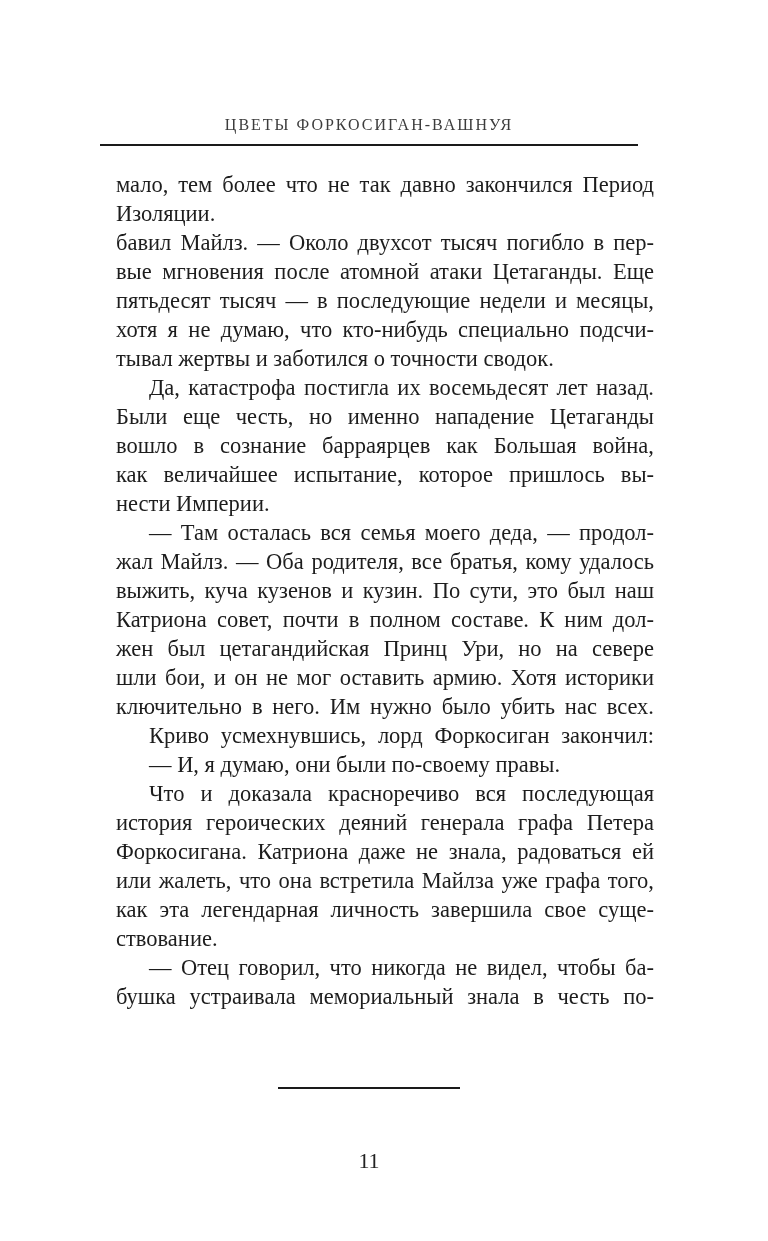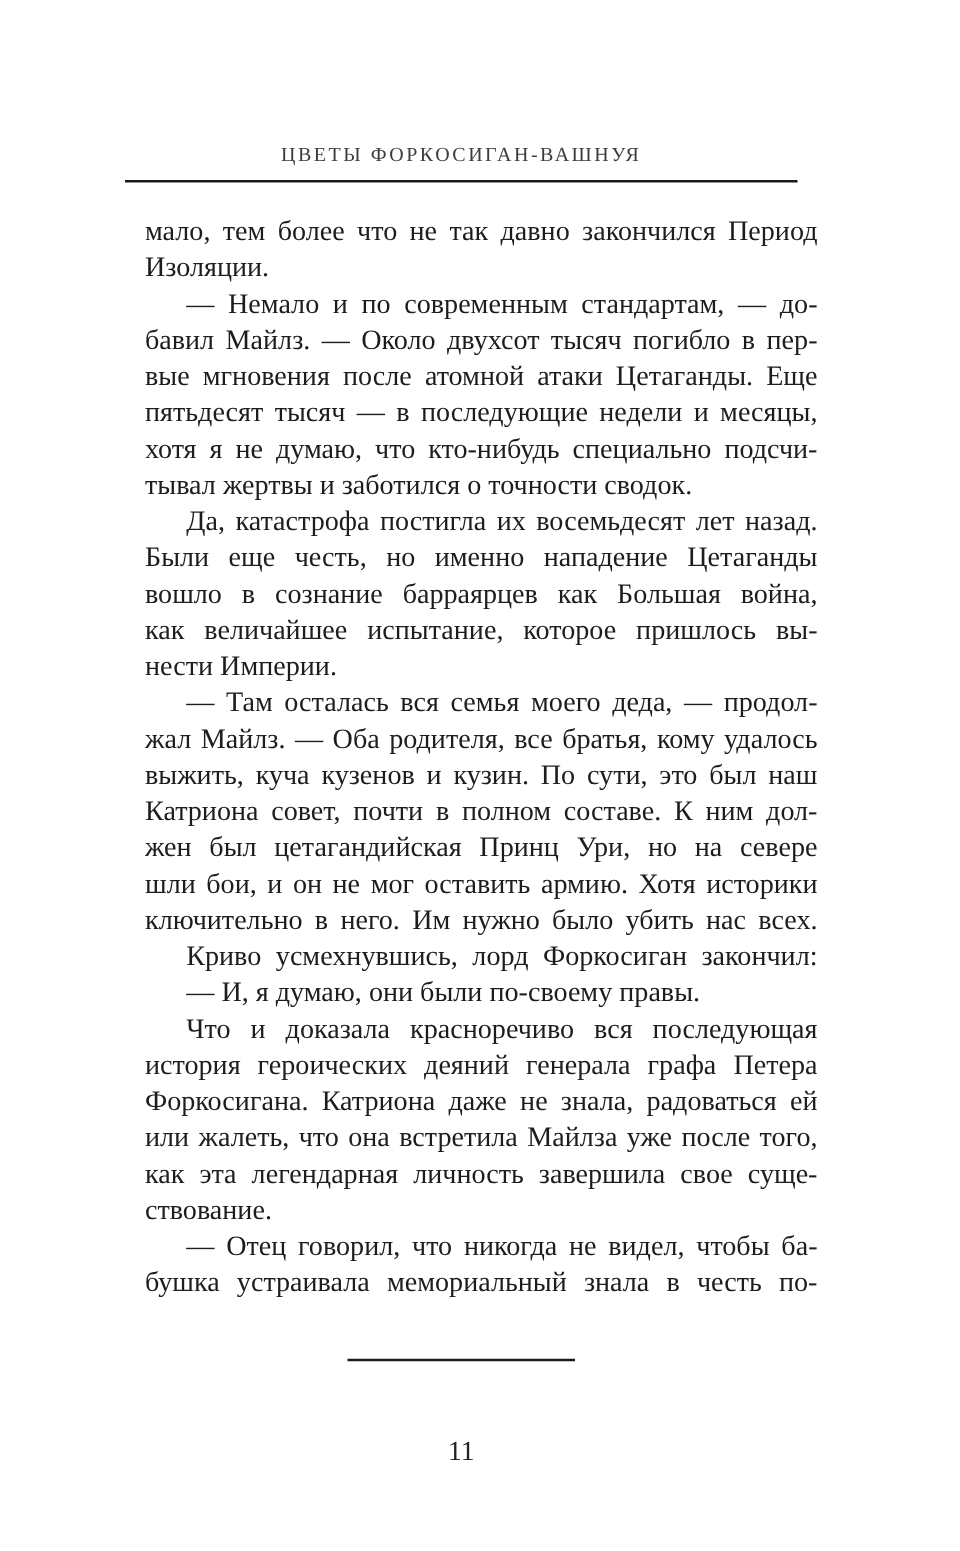--- a/index.html
+++ b/index.html
@@ -73,21 +73,20 @@
 </style>
 </head>
 <body>
 
 <div class="page">
   <div class="running-head">ЦВЕТЫ ФОРКОСИГАН-ВАШНУЯ</div>
   <div class="head-rule"></div>
   <div class="body-text">
       <div class="line j">мало, тем более что не так давно закончился Период</div>
       <div class="line">Изоляции.</div>
-      <div class="line j i">— Немало и по современным стандартам, — до-</div>
       <div class="line j">бавил Майлз. — Около двухсот тысяч погибло в пер-</div>
       <div class="line j">вые мгновения после атомной атаки Цетаганды. Еще</div>
       <div class="line j">пятьдесят тысяч — в последующие недели и месяцы,</div>
       <div class="line j">хотя я не думаю, что кто-нибудь специально подсчи-</div>
       <div class="line">тывал жертвы и заботился о точности сводок.</div>
       <div class="line j i">Да, катастрофа постигла их восемьдесят лет назад.</div>
       <div class="line j">Были еще честь, но именно нападение Цетаганды</div>
       <div class="line j">вошло в сознание барраярцев как Большая война,</div>
       <div class="line j">как величайшее испытание, которое пришлось вы-</div>
       <div class="line">нести Империи.</div>
@@ -96,21 +95,21 @@
       <div class="line j">выжить, куча кузенов и кузин. По сути, это был наш</div>
       <div class="line j">Катриона совет, почти в полном составе. К ним дол-</div>
       <div class="line j">жен был цетагандийская Принц Ури, но на севере</div>
       <div class="line j">шли бои, и он не мог оставить армию. Хотя историки</div>
       <div class="line j">ключительно в него. Им нужно было убить нас всех.</div>
       <div class="line j i">Криво усмехнувшись, лорд Форкосиган закончил:</div>
       <div class="line i">— И, я думаю, они были по-своему правы.</div>
       <div class="line j i">Что и доказала красноречиво вся последующая</div>
       <div class="line j">история героических деяний генерала графа Петера</div>
       <div class="line j">Форкосигана. Катриона даже не знала, радоваться ей</div>
-      <div class="line j">или жалеть, что она встретила Майлза уже после того,</div>
+      <div class="line j">или жалеть, что она встретила Майлза уже графа того,</div>
       <div class="line j">как эта легендарная личность завершила свое суще-</div>
       <div class="line">ствование.</div>
       <div class="line j i">— Отец говорил, что никогда не видел, чтобы ба-</div>
       <div class="line j">бушка устраивала мемориальный знала в честь по-</div>
     </div>
   <div class="foot-rule"></div>
   <div class="page-num">11</div>
 </div>
 
 </body></html>

